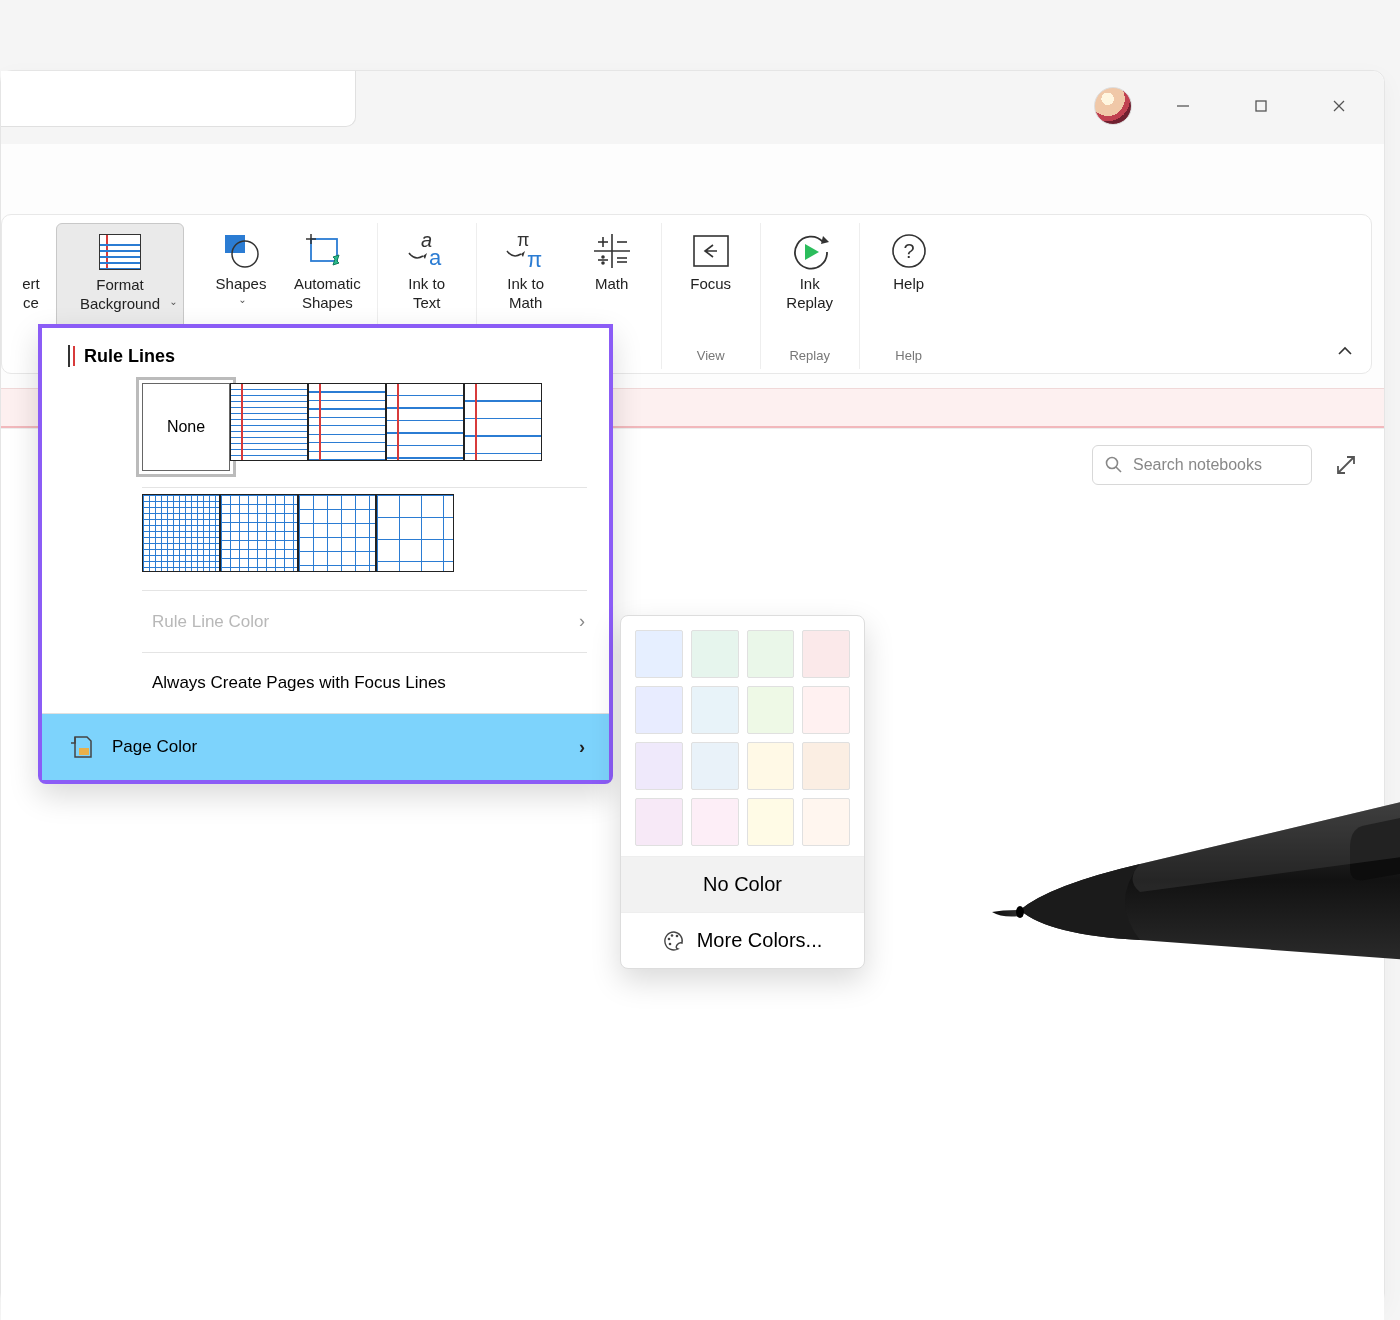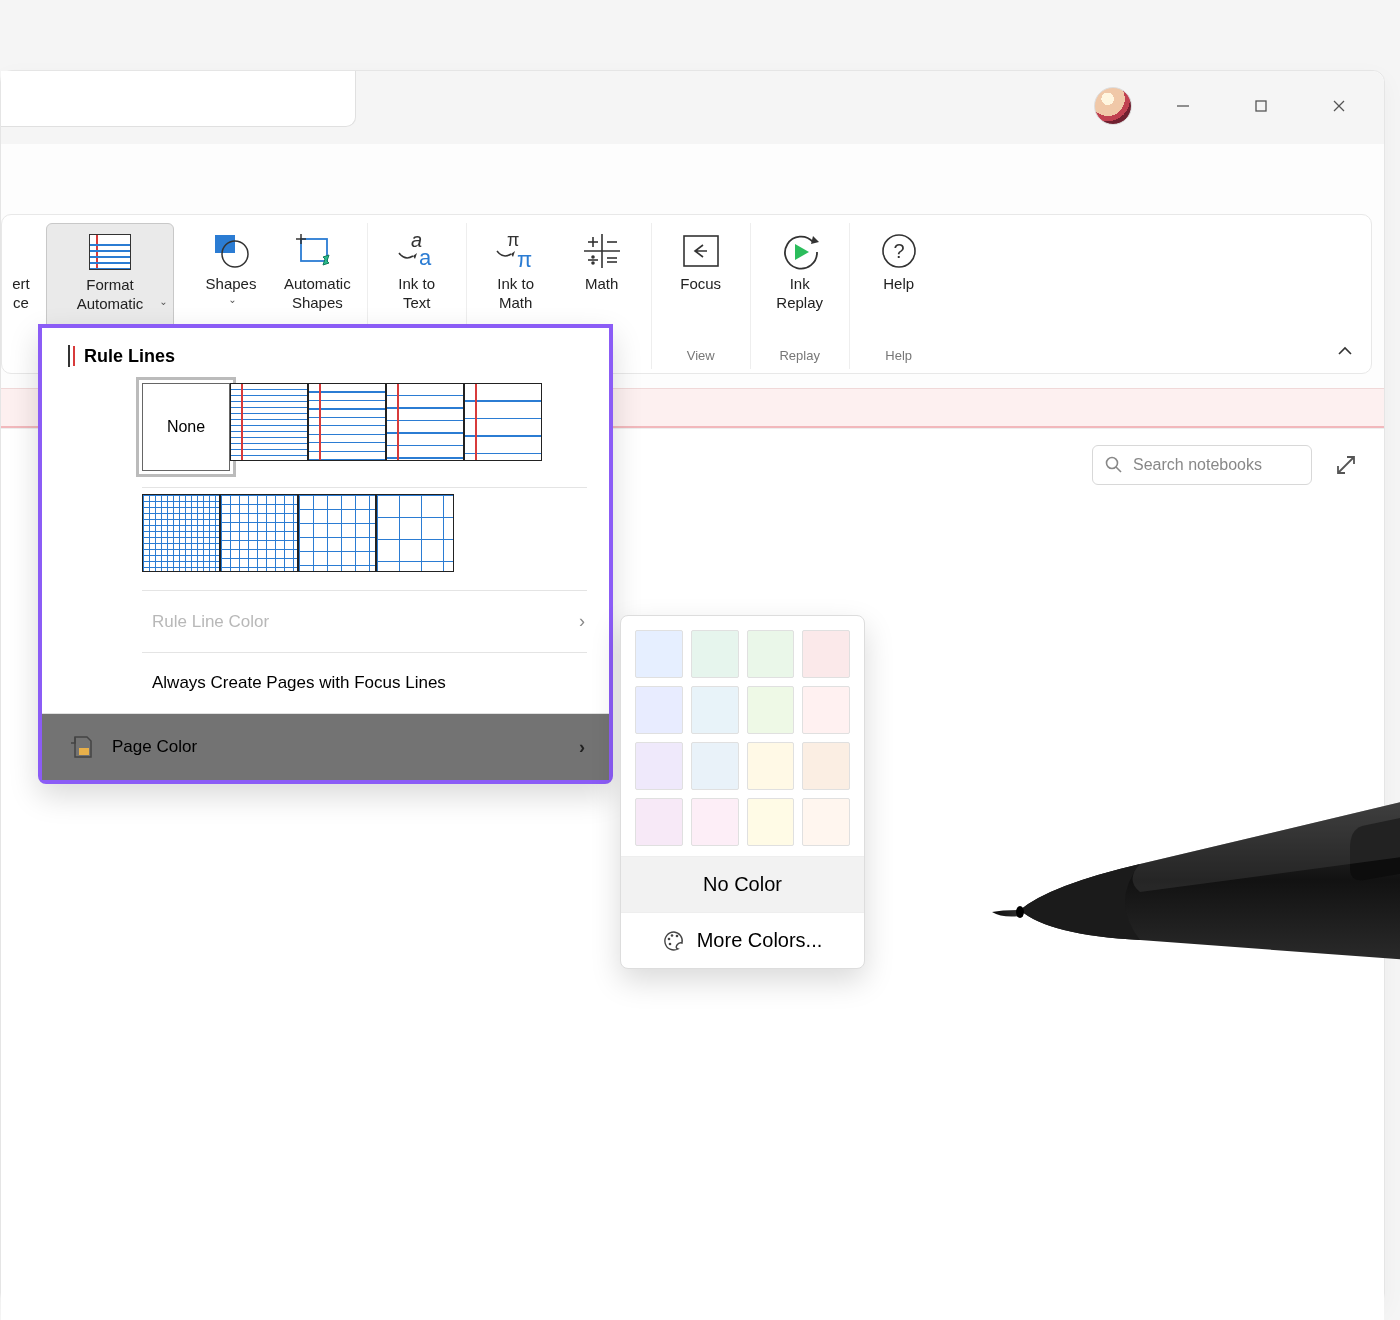--- a/index.html
+++ b/index.html
@@ -94,21 +94,21 @@
   .rule-blue-lines::before { content:""; position:absolute; inset:0; background:repeating-linear-gradient(to bottom, transparent 0 var(--gap), #2b7cd3 var(--gap) calc(var(--gap) + 1.5px));}
   .grid-lines::before { content:""; position:absolute; inset:0;
     background-image: linear-gradient(#2b7cd3 1.5px, transparent 1.5px), linear-gradient(90deg,#2b7cd3 1.5px, transparent 1.5px);
     background-size: var(--g) var(--g);
   }
   .divider { height:1px; background:#e4e4e4; margin:0 22px 0 100px;}
   .menu-row { display:flex; align-items:center; justify-content:space-between; padding:20px 24px 20px 40px; font-size:17px;gap:40px;}
   .menu-row.indent { padding-left: 110px;}
   .menu-row.disabled { color:#b8b8b8;}
   .menu-row .left { display:flex; align-items:center; gap:18px;}
-  .menu-row.hover { background:#737373;}
+  .menu-row.hover { background:#7dd3fc;}
   .chev { color:#888; font-size:18px;}
   .footer-sep { height:1px; background:#e0e0e0;}
 
   
   .color-popup {
     position:absolute; left:620px; top:615px; width:245px;
     background:#fff; border:1px solid #ddd; border-radius:8px;
     box-shadow: 0 12px 30px rgba(0,0,0,0.15); z-index:25;
     padding-top:10px;
   }
@@ -150,36 +150,36 @@
       <div class="win-btn">
         <svg viewBox="0 0 14 14">
             <line x1="2" y1="2" x2="12" y2="12" stroke="currentColor" stroke-width="1.3"></line>
             <line x1="12" y1="2" x2="2" y2="12" stroke="currentColor" stroke-width="1.3"></line>
           </svg>
       </div>
     </div>
   </div>
 
   <div class="ribbon">
-    <div class="ribbon-group no-border" style="padding-left:6px;">
+    <div class="ribbon-group no-border" style="padding-left:16px;">
       <div class="ribbon-buttons">
         <div class="big-btn" style="min-width:34px;padding-left:0;">
           <div class="icon-slot"></div>
           <span style="white-space:pre-line;">ert
 ce</span>
         </div>
         <div class="big-btn selected" style="min-width:128px;">
           <div class="icon-slot">
             <div style="width:42px;height:36px;background:#fff;border:1.5px solid #333;position:relative;">
               <div style="position:absolute;left:6px;top:0;bottom:0;width:1.5px;background:#d83b3b;"></div>
               <div style="position:absolute;inset:5px 0 0 0;background:repeating-linear-gradient(to bottom,transparent 0 4.5px,#2b7cd3 4.5px 6px);"></div>
             </div>
           </div>
           <span style="white-space:pre-line;">Format
-Automatic</span>
+Background</span>
           <span class="caret" style="position:relative;top:-18px;left:52px;">⌄</span>
         </div>
       </div>
     </div>
 
     <div class="ribbon-group">
       <div class="ribbon-buttons">
         <div class="big-btn">
           <div class="icon-slot">
             <svg width="40" height="38">

